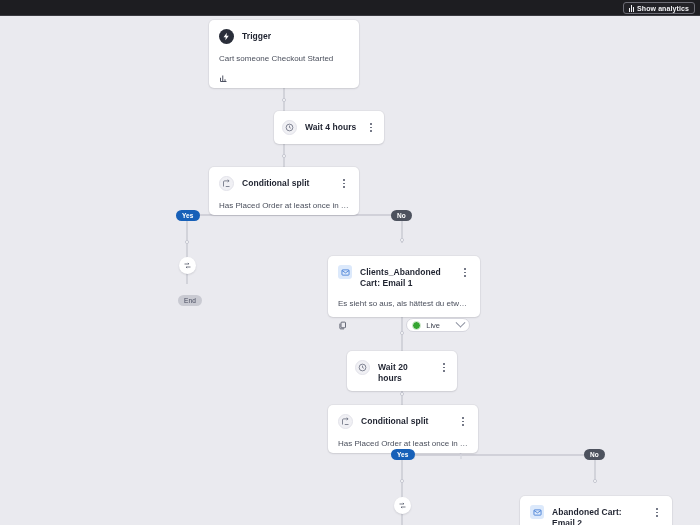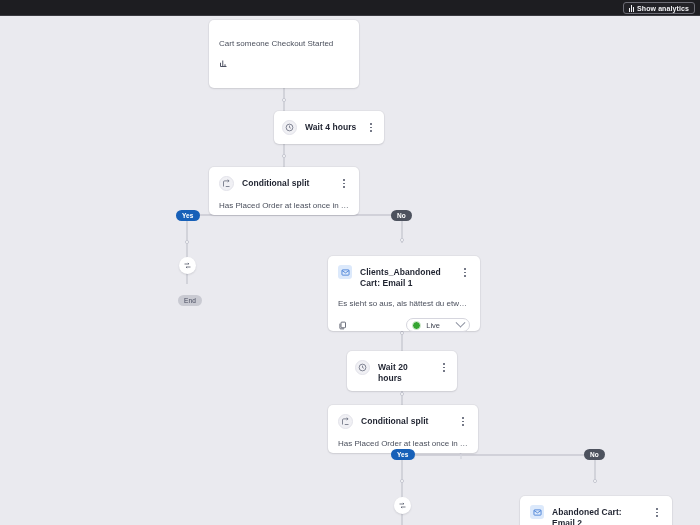--- a/index.html
+++ b/index.html
@@ -197,20 +197,28 @@
     <div class="edot" style="left:185px; top:224px;"></div>
     <div class="edot" style="left:400px; top:222px;"></div>
     <div class="edot" style="left:400px; top:315px;"></div>
     <div class="edot" style="left:400px; top:376px;"></div>
     <div class="edot" style="left:400px; top:463px;"></div>
     <div class="edot" style="left:593px; top:463px;"></div>
 
     <div class="layer nodes">
 
       <div class="node" style="left:209px; top:4px; width:150px; height:68px;">
+        <div class="node-head">
+          <span class="chip chip-dark">
+            <svg width="9" height="9" viewBox="0 0 24 24" fill="currentColor">
+              <path d="M13 2 4 14h6l-1 8 9-12h-6z"></path>
+            </svg>
+          </span>
+          <span class="node-title">Trigger</span>
+        </div>
         <div class="node-desc">Cart someone Checkout Started</div>
         <div class="node-foot">
           <span class="foot-icon">
             <svg width="9" height="9" viewBox="0 0 24 24" fill="none" stroke="currentColor" stroke-width="2.4">
               <path d="M4 20V10M10 20V4M16 20v-6M4 20h16"></path>
             </svg>
           </span>
         </div>
       </div>
 
@@ -254,21 +262,21 @@
       <div class="badge badge-no" style="left:391px; top:194px;">No</div>
 
       <div class="addbtn" style="left:179px; top:241px;">
         <svg width="9" height="9" viewBox="0 0 24 24" fill="none" stroke="currentColor" stroke-width="2">
           <path d="M4 8h12l-3-3"></path>
             <path d="M20 16H8l3 3"></path>
         </svg>
       </div>
       <div class="badge badge-end" style="left:178px; top:279px;">End</div>
 
-      <div class="node" style="left:328px; top:240px; width:152px; height:75px;">
+      <div class="node" style="left:328px; top:240px; width:152px; height:61px;">
         <div class="node-head">
           <span class="chip chip-blue">
             <svg width="9" height="9" viewBox="0 0 24 24" fill="none" stroke="currentColor" stroke-width="2">
               <rect x="2.5" y="5" width="19" height="14" rx="2"></rect>
                 <path d="M3 7l9 6 9-6"></path>
             </svg>
           </span>
           <span class="node-title">Clients_Abandoned Cart: Email 1</span>
           <span class="kebab">
               <i></i>

